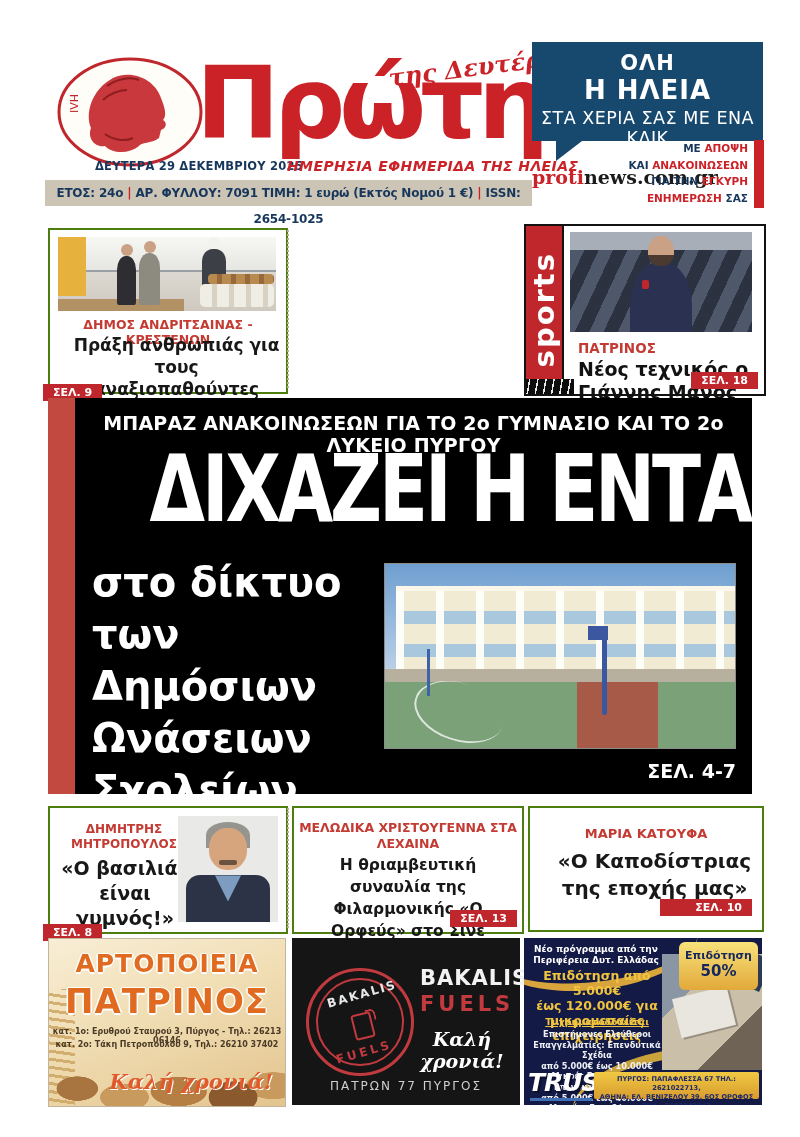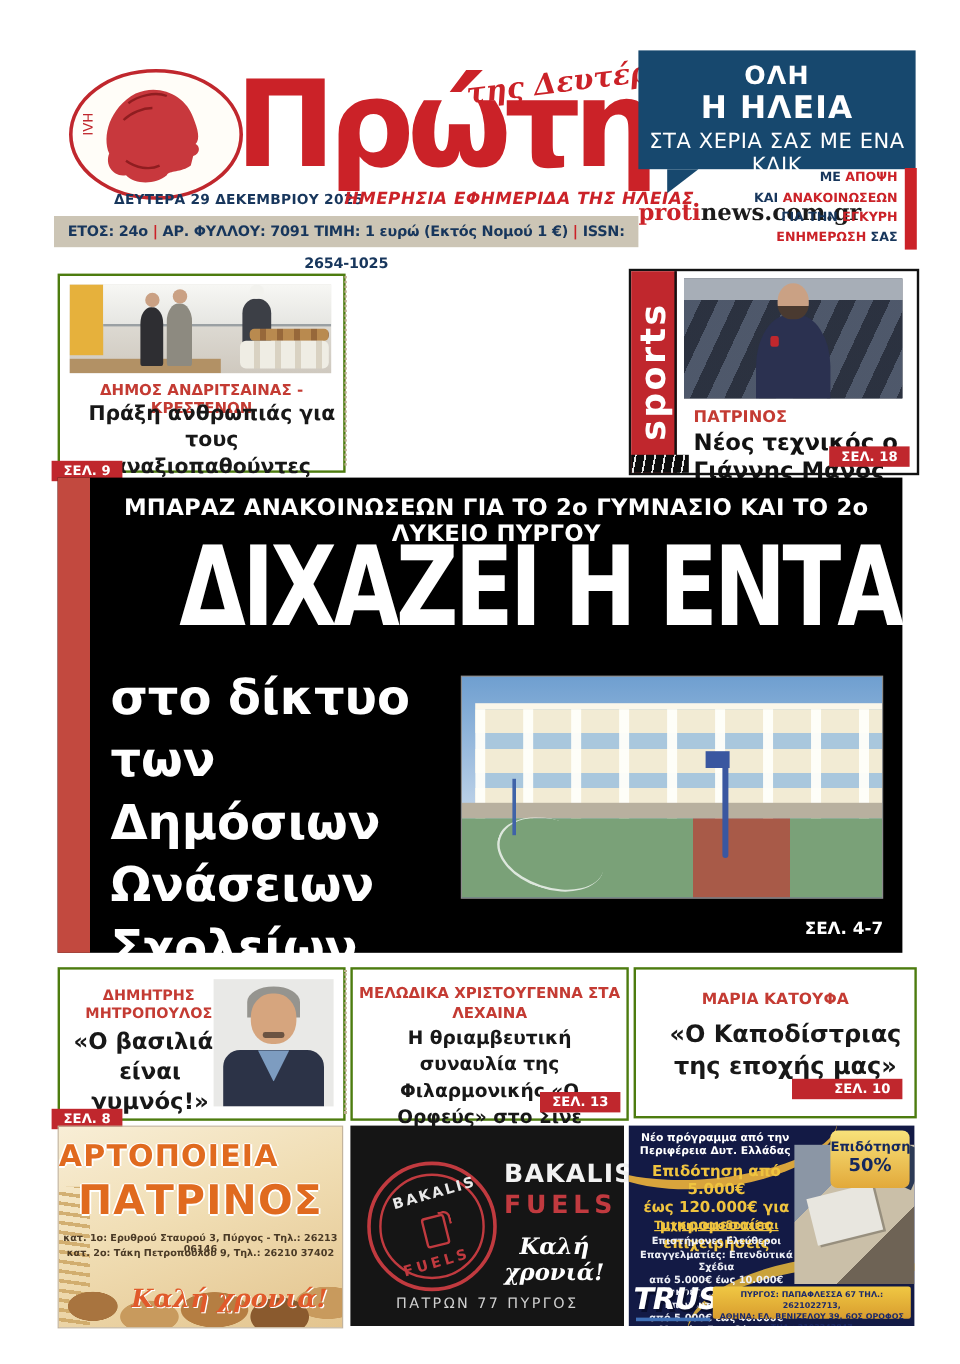--- a/index.html
+++ b/index.html
@@ -89,21 +89,21 @@
   .s-kick{position:absolute;left:52px;top:114px;color:#c43b33;font-weight:bold;font-size:13.5px;}
   .s-head{position:absolute;left:52px;top:132px;width:175px;color:#121212;font-weight:bold;font-size:19px;line-height:23px;}
 
   
   .main-box{left:48px;top:398px;width:704px;height:396px;background:#000000;}
   .main-red{left:0;top:0;width:27px;height:100%;background:#c2493f;}
   .main-kicker{left:27px;top:14px;width:677px;text-align:center;color:#fff;font-weight:bold;font-size:19px;letter-spacing:.2px;}
   .main-head{left:27px;top:36px;width:677px;height:112px;line-height:112px;text-align:center;color:#fff;font-weight:bold;
              font-size:92px;letter-spacing:-4px;white-space:nowrap;transform:scaleX(.78);transform-origin:50% 50%;}
   .main-sub{left:44px;top:158px;width:300px;color:#fff;font-weight:bold;font-size:40px;line-height:52px;}
-  .main-page{right:16px;bottom:12px;color:#fff;font-weight:bold;font-size:14px;}
+  .main-page{right:16px;bottom:12px;color:#fff;font-weight:bold;font-size:19px;}
 
   
   .p-school{left:337px;top:166px;width:350px;height:184px;background:linear-gradient(#6f9fd0,#bdd2e8 60%);box-shadow:0 0 0 1px rgba(255,255,255,.55);}
   .sc-build{left:3%;top:12%;right:0;height:50%;
             background:
               repeating-linear-gradient(90deg,rgba(255,255,250,.95) 0 8px,transparent 8px 40px),
               repeating-linear-gradient(180deg,#f2ebd4 0 20px,#a9c7dd 20px 33px);
             border-top:5px solid #fbf7ea;}
   .sc-walk{left:0;right:0;bottom:36%;height:7%;background:#b8b09f;}
   .sc-court{left:0;right:0;bottom:0;height:36%;
@@ -133,21 +133,21 @@
              background:linear-gradient(160deg,#f8eed6 0%,#f0ddb3 45%,#e3c48e 100%);overflow:hidden;}
   .bk-breads{left:0;right:0;bottom:0;height:58px;
      background:
        radial-gradient(ellipse 34px 20px at 12% 70%,#a8743f 0 60%,transparent 62%),
        radial-gradient(ellipse 40px 22px at 32% 85%,#c89a5d 0 60%,transparent 62%),
        radial-gradient(ellipse 46px 24px at 55% 75%,#b57e42 0 60%,transparent 62%),
        radial-gradient(ellipse 40px 26px at 78% 85%,#8a5a2e 0 60%,transparent 62%),
        radial-gradient(ellipse 44px 22px at 95% 65%,#c89a5d 0 60%,transparent 62%);}
   .bk-wheat{left:0;top:30%;width:26px;bottom:0;
      background:repeating-linear-gradient(8deg,transparent 0 5px,#caa25e 5px 8px);opacity:.8;}
-  .bk-t1{left:0;right:0;top:10px;color:#e06a1f;font-weight:bold;font-size:25px;letter-spacing:1px;
+  .bk-t1{left:0;right:0;top:10px;text-align:center;color:#e06a1f;font-weight:bold;font-size:25px;letter-spacing:1px;
          text-shadow:-1.5px 0 #fff,1.5px 0 #fff,0 -1.5px #fff,0 1.5px #fff;}
   .bk-t2{left:0;right:0;top:42px;text-align:center;color:#e06a1f;font-weight:bold;font-size:34px;letter-spacing:1px;
          text-shadow:-1.5px 0 #fff,1.5px 0 #fff,0 -1.5px #fff,0 1.5px #fff;}
   .bk-a1{left:0;right:0;top:88px;text-align:center;color:#4a3a26;font-weight:bold;font-size:8px;}
   .bk-a2{left:0;right:0;top:101px;text-align:center;color:#4a3a26;font-weight:bold;font-size:8px;}
   .bk-greet{right:12px;bottom:12px;color:#e05a2b;font-family:"DejaVu Serif","Liberation Serif",serif;
             font-style:italic;font-weight:bold;font-size:21px;text-shadow:1px 1px 0 #fff;}
 
   .ad-bakalis{left:292px;width:228px;background:#151515;}
   .bf-circle{left:14px;top:30px;width:102px;height:102px;border-radius:50%;border:3px solid #c13a3f;}
@@ -162,21 +162,21 @@
             font-style:italic;font-weight:bold;font-size:19px;}
   .bf-addr{left:0;right:0;bottom:12px;text-align:center;color:#cfcfcf;font-size:12px;letter-spacing:2px;}
 
   .ad-trust{left:524px;width:238px;background:#131a45;overflow:hidden;color:#fff;}
   .sw{position:absolute;border-radius:50%;}
   .sw-tl{left:-36px;top:-38px;width:210px;height:82px;border-bottom:8px solid #d8a43c;transform:rotate(-6deg);}
   .sw-br{right:-40px;bottom:-44px;width:230px;height:92px;border-top:9px solid #caa23c;transform:rotate(-7deg);}
   .tr-photo{right:0;top:16px;width:100px;height:116px;background:linear-gradient(135deg,#8b96a5 0 30%,#cabfa8 30% 70%,#6e6355 70%);}
   .tr-doc{left:14px;top:38px;width:56px;height:40px;background:#e8e6df;transform:rotate(-14deg);box-shadow:2px 2px 0 rgba(0,0,0,.25);}
   .tr-sleeve{right:-6px;top:-4px;width:46px;height:34px;background:#2c3a55;transform:rotate(24deg);}
-  .tr-badge{right:4px;top:4px;width:66px;height:48px;background:linear-gradient(#f8e27a,#e2a93a);border-radius:6px;
+  .tr-badge{right:4px;top:4px;width:79px;height:48px;background:linear-gradient(#f8e27a,#e2a93a);border-radius:6px;
             color:#14275e;text-align:center;font-weight:bold;}
   .tr-badge .b1l{font-size:11px;margin-top:7px;}
   .tr-badge .b2l{font-size:15px;}
   .tr-intro{left:4px;top:6px;width:136px;text-align:center;font-size:9px;font-weight:bold;line-height:11px;}
   .tr-hl{left:2px;top:30px;width:142px;text-align:center;color:#f0c43f;font-weight:bold;font-size:12.5px;line-height:15px;}
   .tr-sub{left:2px;top:78px;width:142px;text-align:center;color:#f0c43f;font-weight:bold;font-size:9.5px;text-decoration:underline;}
   .tr-body{left:2px;top:91px;width:142px;text-align:center;font-size:8.2px;line-height:10.6px;font-weight:bold;color:#eef0f6;}
   .tr-logo{left:4px;bottom:8px;color:#fff;font-weight:bold;font-style:italic;font-size:25px;letter-spacing:-1px;
            text-shadow:2px 2px 0 #0a0f2e;}
   .tr-logo::after{content:"";position:absolute;left:2px;bottom:-4px;width:62px;height:3px;background:#3f6fb5;}

